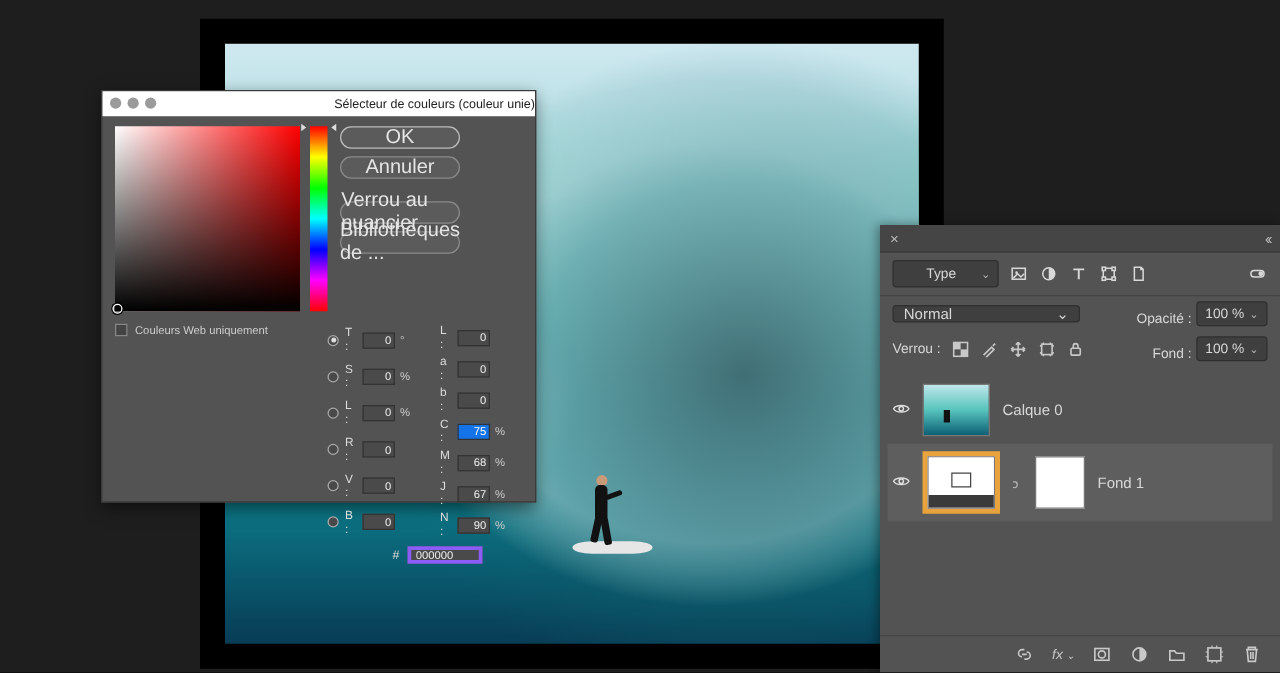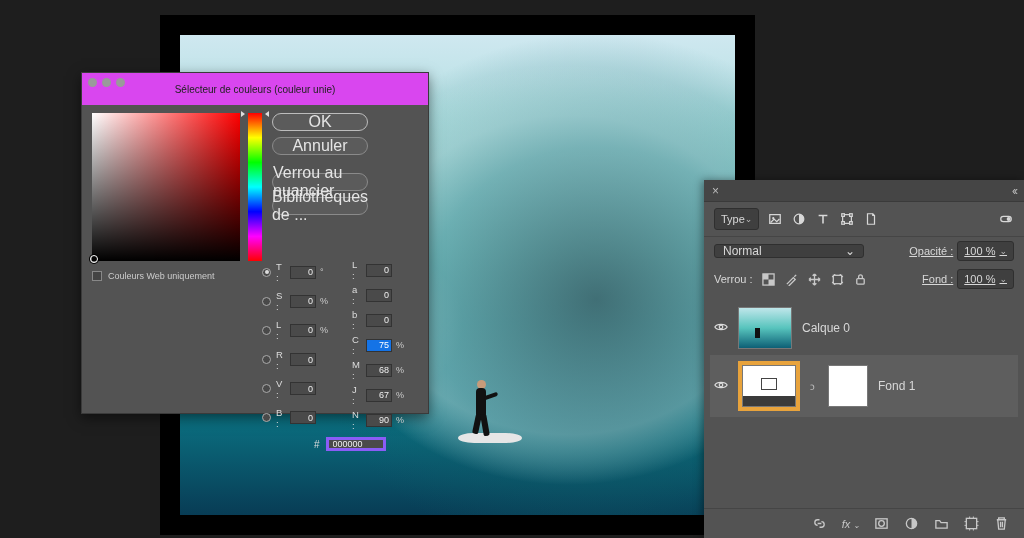--- a/index.html
+++ b/index.html
@@ -19,21 +19,21 @@
   .surfer { position:absolute; left: 290px; top: 345px; width: 26px; height: 60px; }
   .surfer .body { position:absolute; left:6px; top:8px; width:10px; height:30px; background:#111; border-radius:4px; }
   .surfer .head { position:absolute; left:7px; top:0; width:9px; height:9px; background:#c79b7a; border-radius:50%; }
   .surfer .arm { position:absolute; left:14px; top:14px; width:14px; height:4px; background:#111; border-radius:2px; transform:rotate(-20deg); }
   .surfer .leg1 { position:absolute; left:4px; top:34px; width:6px; height:20px; background:#111; border-radius:2px; transform:rotate(12deg);}
   .surfer .leg2 { position:absolute; left:12px; top:34px; width:6px; height:22px; background:#111; border-radius:2px; transform:rotate(-10deg);}
   .board { position:absolute; left: 278px; top: 398px; width: 64px; height: 10px; background:#e6e6e6; border-radius: 50% / 100%; }
 
   
   .picker { position: absolute; left: 81px; top: 72px; width: 348px; background: #535353; border:1px solid #3a3a3a; box-shadow: 0 4px 12px rgba(0,0,0,0.5); }
-  .picker-title { height: 32px; background: #d946ef; color:#222; font-size: 10px; display:flex; align-items:center; justify-content:center; position:relative; }
+  .picker-title { height: 20px; background: #ffffff; color:#222; font-size: 10px; display:flex; align-items:center; justify-content:flex-end; position:relative; }
   .dots { position:absolute; left:6px; top:5px; display:flex; gap:5px;}
   .dots span { width:9px; height:9px; border-radius:50%; background:#9a9a9a; display:block;}
   .picker-body { padding: 8px 10px 12px 10px; color:#ddd; font-size:10px; }
   .picker-row { display:flex; gap:8px; }
   .sv-field { width: 148px; height: 148px; position:relative; background:
       linear-gradient(to top, #000, rgba(0,0,0,0)),
       linear-gradient(to right, #fff, #ff0000); }
   .sv-picker { position:absolute; bottom:-2px; left:-2px; width:8px; height:8px; border:1px solid #fff; border-radius:50%; box-shadow:0 0 0 1px #000;}
   .hue { width: 14px; height: 148px; position:relative; background: linear-gradient(to bottom,#ff0000,#ffff00,#00ff00,#00ffff,#0000ff,#ff00ff,#ff0000);}
   .hue-handle { position:absolute; top:-2px; left:-3px; width:20px; height:6px; }
@@ -65,27 +65,27 @@
   
 
   
   .panel { position:absolute; right:0; top:180px; width: 320px; height:358px; background:#535353; color:#d8d8d8; font-size:12px; box-shadow: -2px 0 8px rgba(0,0,0,0.4);}
   .panel-hdr { height:22px; background:#454545; display:flex; align-items:center; padding:0 8px; font-size:11px; border-bottom:1px solid #3a3a3a;}
   .panel-hdr .x { font-size:12px; margin-right:8px; color:#bbb;}
   .panel-hdr .hr { margin-left:auto; font-size:12px; color:#bbb; letter-spacing:-2px;}
   .tabrow { height:22px; display:flex; align-items:flex-end;}
   .tab { padding:4px 10px; font-size:12px; background:#535353; border-bottom:2px solid #bbb;}
   .ctrlrow { display:flex; align-items:center; gap:8px; padding:6px 10px; border-bottom:1px solid #454545;}
-  .type-dd { display:flex; align-items:center; gap:0; background:#3f3f3f; border:1px solid #2f2f2f; border-radius:3px; padding:2px 6px; font-size:11px; height:22px;}
+  .type-dd { display:flex; align-items:center; gap:20px; background:#3f3f3f; border:1px solid #2f2f2f; border-radius:3px; padding:2px 6px; font-size:11px; height:22px;}
   .type-dd .chev { font-size:9px; color:#bbb;}
   .ico { width:16px; height:16px; display:flex; align-items:center; justify-content:center; color:#d8d8d8;}
   .ico svg { width:14px; height:14px; stroke:#d8d8d8; fill:none; stroke-width:1.4;}
   .blendrow { display:flex; align-items:center; gap:8px; padding:4px 10px;}
   .blend-dd { flex:0 0 150px; display:flex; align-items:center; justify-content:space-between; background:#3f3f3f; border:1px solid #2f2f2f; border-radius:3px; padding:2px 8px; font-size:12px; height:14px;}
-  .lblval { display:flex; align-items:center; gap:4px; margin-left:auto; font-size:11px;text-decoration:underline;}
+  .lblval { display:flex; align-items:flex-end; gap:4px; margin-left:auto; font-size:11px;}
   .valbox { background:#3f3f3f; border:1px solid #2f2f2f; border-radius:3px; padding:1px 6px; font-size:11px; height:20px; display:flex; align-items:center; gap:4px;}
   .lockrow { display:flex; align-items:center; gap:9px; padding:4px 10px 8px; font-size:11px;}
   .lockrow .ic { width:14px;height:14px; color:#c8c8c8; display:flex; align-items:center; justify-content:center;}
   .lockrow .ic svg{width:13px;height:13px;stroke:#c8c8c8;fill:none;stroke-width:1.4;}
 
   .layers { padding:4px 6px;}
   .layer { display:flex; align-items:center; gap:10px; padding:6px 4px;}
   .layer.sel { background:#5e5e5e;}
   .eye { width:14px; text-align:center;}
   .eye svg{width:14px;height:10px;stroke:#ddd;fill:none;stroke-width:1.4;}

